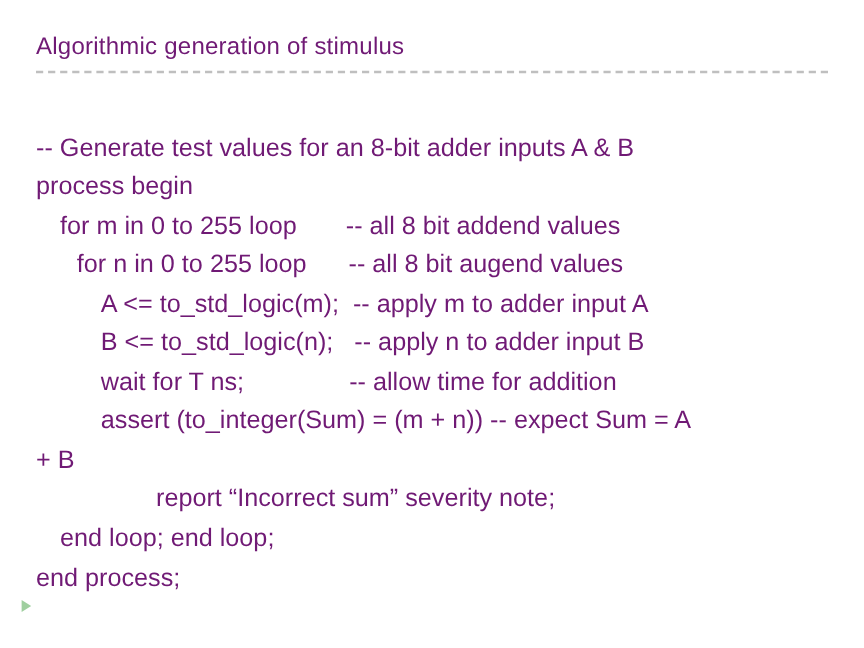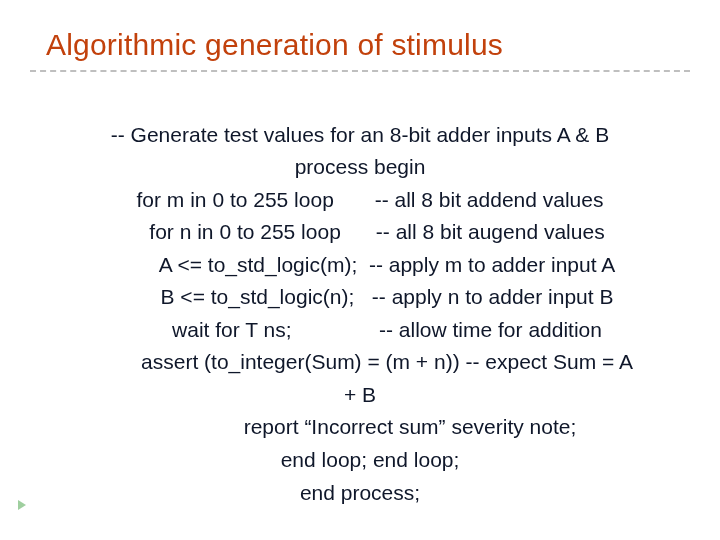--- a/index.html
+++ b/index.html
@@ -12,38 +12,37 @@
     overflow: hidden;
   }
   .slide {
     box-sizing: border-box;
     width: 720px;
     height: 540px;
     padding: 28px 30px 20px 30px;
     position: relative;
   }
   .title {
-    font-size: 30px;
-    color: #c2410c;
+    font-size: 20px;
+    color: #701a75;
     font-weight: 400;
-    margin: 0 0 8px 16px;
+    margin: 0 0 8px 0;
     letter-spacing: 0.2px;
   }
   .divider {
     border: none;
     border-top: 2px dashed #bfbfbf;
     margin: 4px 0 14px 0;
   }
   .code {
     font-size: 21px;
-    color: #0f172a;
+    color: #701a75;
     line-height: 1.55;
     white-space: pre;
     font-family: Arial, Helvetica, sans-serif;
-    text-align: center;
   }
   .i1 { padding-left: 20px; display: inline-block; }
   .i2 { padding-left: 34px; display: inline-block; }
   .i3 { padding-left: 54px; display: inline-block; }
   .i4 { padding-left: 100px; display: inline-block; }
   .bullet {
     position: absolute;
     left: 18px;
     bottom: 30px;
     width: 0;

